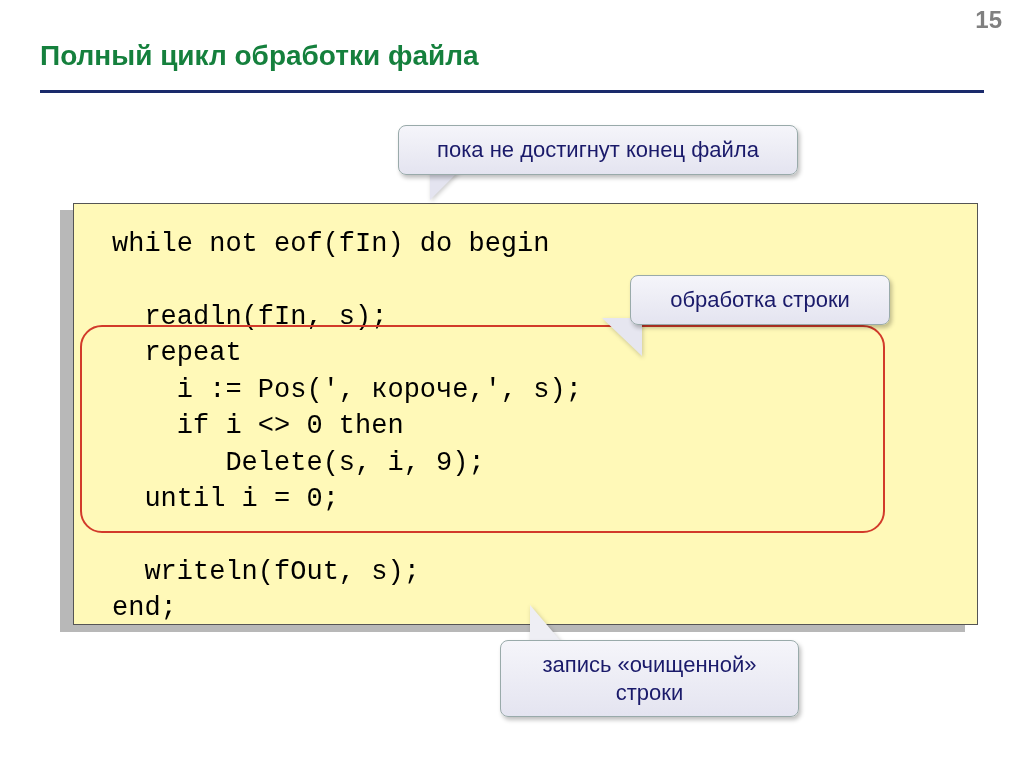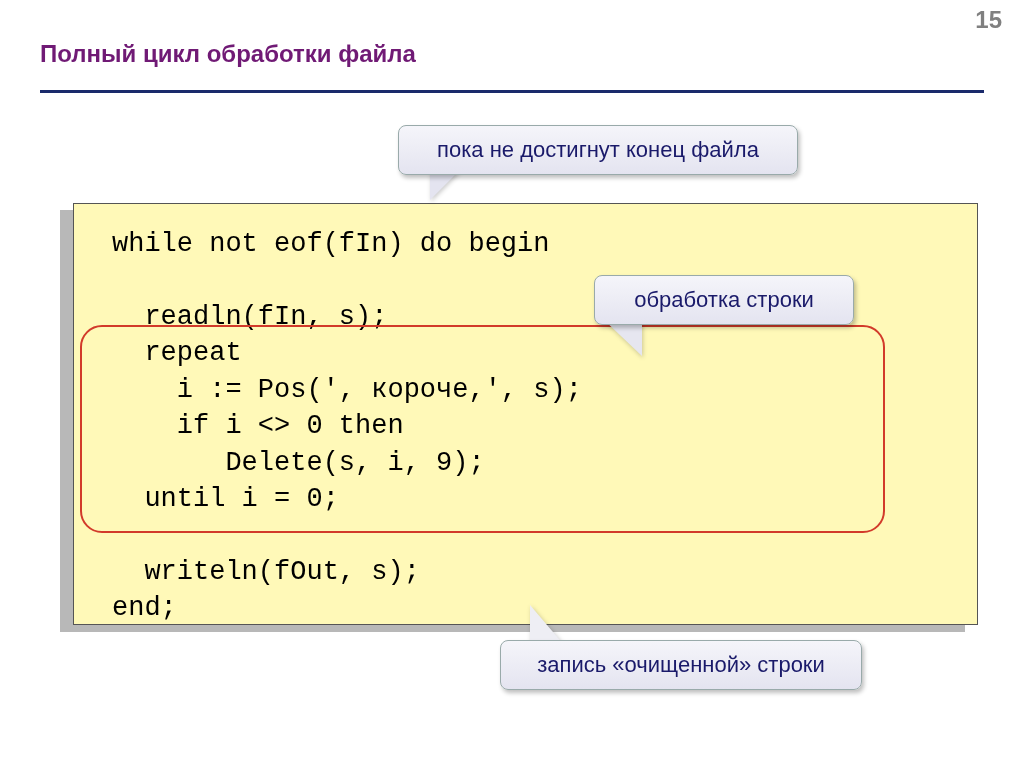--- a/index.html
+++ b/index.html
@@ -16,23 +16,23 @@
     top: 6px;
     right: 22px;
     font-size: 24px;
     font-weight: bold;
     color: #808080;
   }
   .title {
     position: absolute;
     top: 40px;
     left: 40px;
-    font-size: 24px;
+    font-size: 28px;
     font-weight: bold;
-    color: #701a75;
+    color: #15803d;
   }
   .title-underline {
     position: absolute;
     top: 90px;
     left: 40px;
     width: 944px;
     height: 3px;
     background: #1a2a6b;
   }
   .callout {
@@ -41,22 +41,22 @@
     border: 1px solid #9aa;
     border-radius: 8px;
     box-shadow: 2px 3px 4px rgba(0,0,0,0.25);
     padding: 10px 20px;
     font-size: 22px;
     color: #1a1a6a;
     text-align: center;
     line-height: 1.25;
   }
   .callout-top { top: 125px; left: 398px; width: 400px; }
-  .callout-right { top: 275px; left: 594px; width: 260px; }
-  .callout-bottom { top: 640px; left: 500px; width: 362px; }
+  .callout-right { top: 275px; left: 630px; width: 260px; }
+  .callout-bottom { top: 640px; left: 500px; width: 299px; }
 
   .tail {
     position: absolute;
     width: 0; height: 0;
   }
   
   .tail-top {
     top: 170px; left: 430px;
     border-left: 0 solid transparent;
     border-right: 30px solid transparent;

